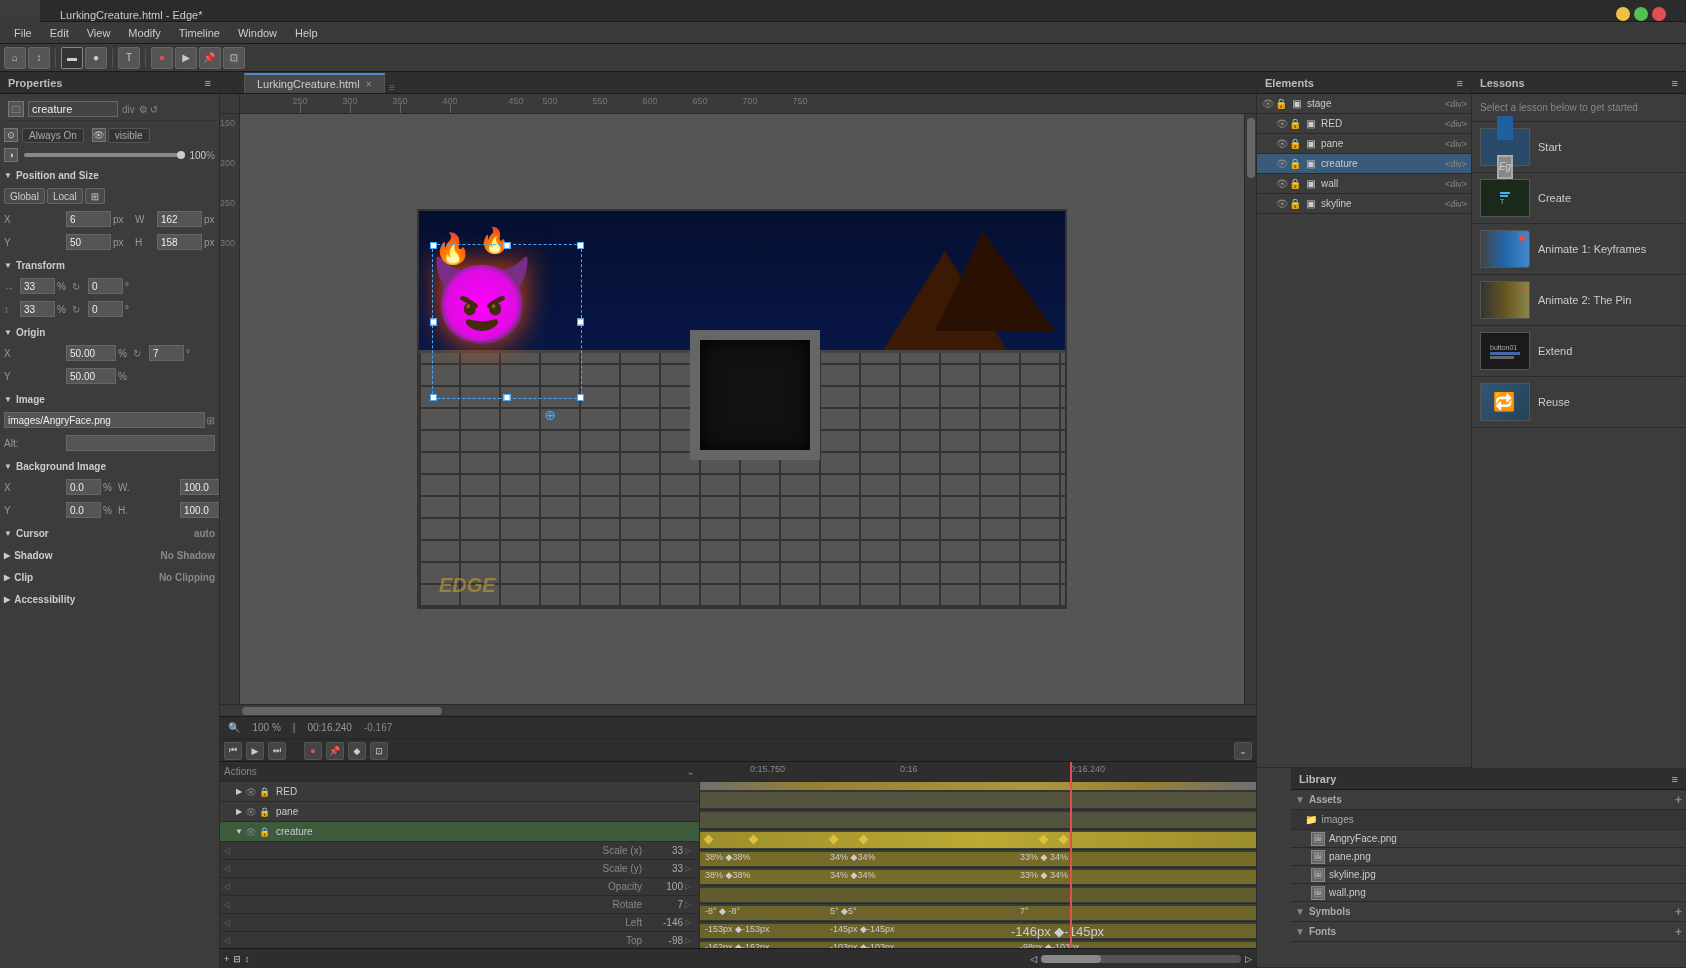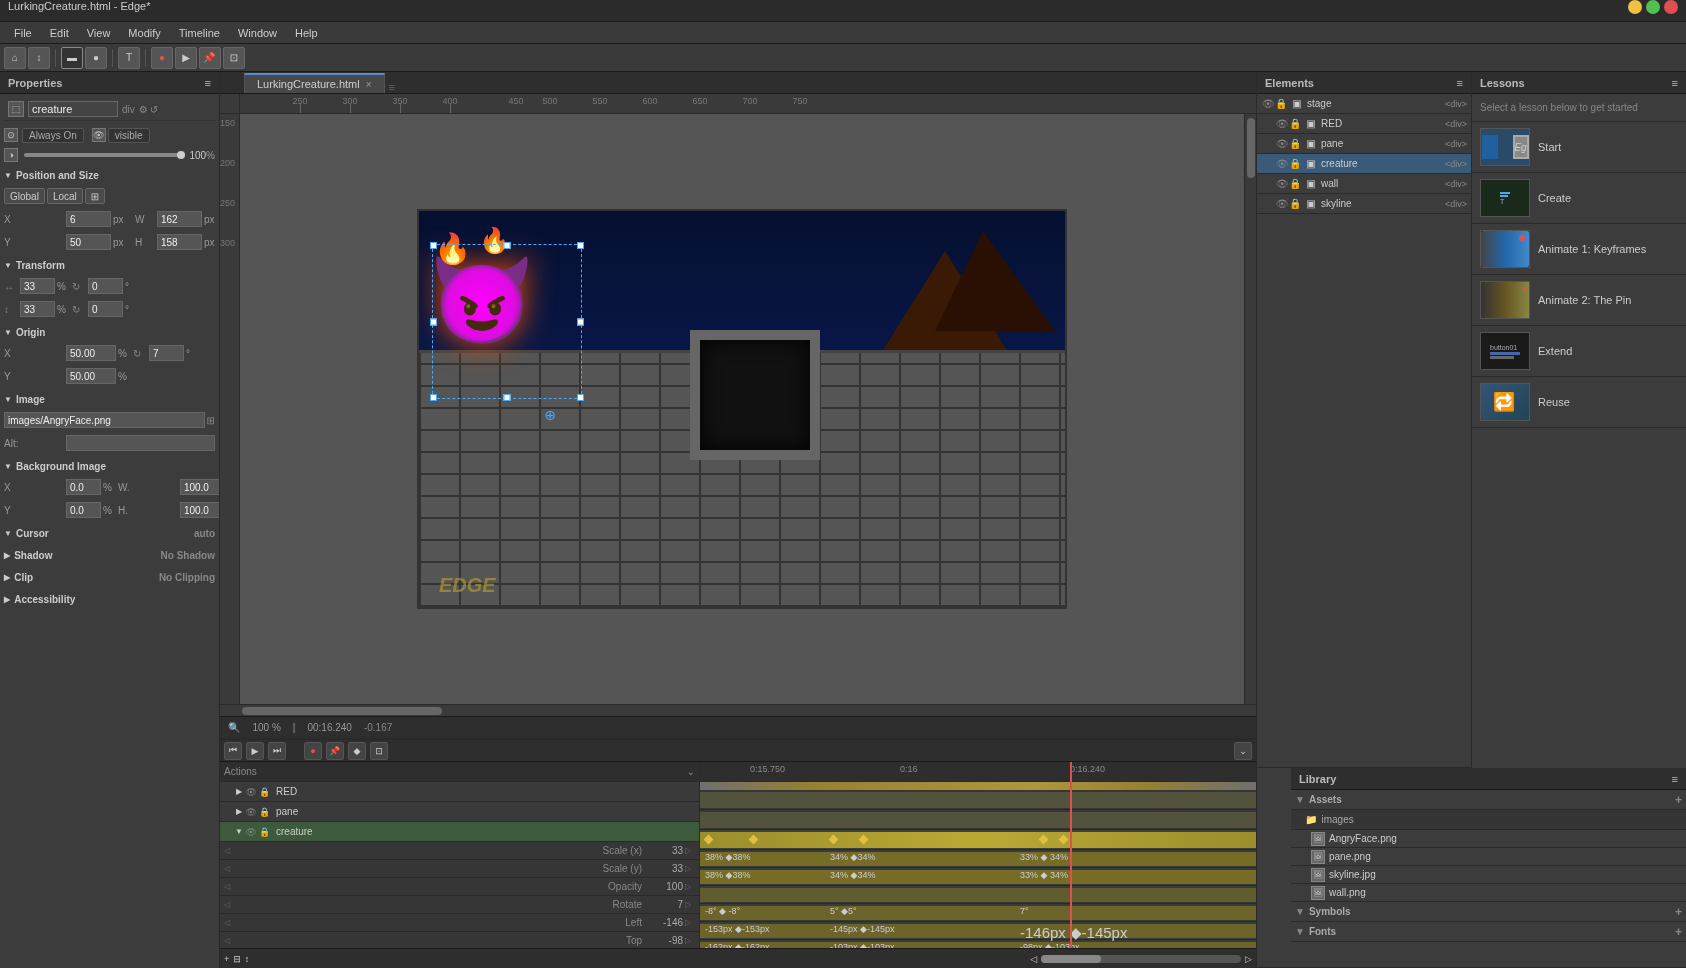--- a/index.html
+++ b/index.html
@@ -13,26 +13,27 @@
       overflow: hidden;
       display: flex;
       flex-direction: column;
     }
 
     
     .title-bar {
       height: 22px;
       background: #2b2b2b;
       display: flex;
-      align-items: flex-start;
-      padding: 0 8px;
+      align-items: flex-end;
+      padding: 0 20px;
       font-size: 11px;
       color: #ccc;
       border-bottom: 1px solid #1a1a1a;
       flex-shrink: 0;
+      margin-left: 40px;
     }
     .title-bar .title { flex: 1; }
     .title-bar .controls { display: flex; gap: 4px; }
     .title-bar .ctrl-btn {
       width: 14px; height: 14px;
       border-radius: 50%;
       border: none;
       cursor: pointer;
     }
     .ctrl-min { background: #f0c040; }
@@ -1080,21 +1081,21 @@
             <div style="position:absolute;left:0;right:0;height:14px;top:2px;background:rgba(160,140,30,0.5);"></div>
             <div style="position:absolute;font-size:9px;color:#ccc;left:5px;top:2px;">-8° ◆ -8°</div>
             <div style="position:absolute;font-size:9px;color:#ccc;left:130px;top:2px;">5° ◆5°</div>
             <div style="position:absolute;font-size:9px;color:#ccc;left:320px;top:2px;">7°</div>
           </div>
 
           <div class="tl-prop-track-row" style="background:rgba(80,120,80,0.1);">
             <div style="position:absolute;left:0;right:0;height:14px;top:2px;background:rgba(160,140,30,0.5);"></div>
             <div style="position:absolute;font-size:9px;color:#ccc;left:5px;top:2px;">-153px ◆-153px</div>
             <div style="position:absolute;font-size:9px;color:#ccc;left:130px;top:2px;">-145px ◆-145px</div>
-            <div style="position:absolute;font-size:15px;color:#ccc;left:320px;top:2px;">-146px ◆-145px</div>
+            <div style="position:absolute;font-size:13px;color:#ccc;left:311px;top:2px;">-146px ◆-145px</div>
           </div>
 
           <div class="tl-prop-track-row" style="background:rgba(80,120,80,0.1);">
             <div style="position:absolute;left:0;right:0;height:14px;top:2px;background:rgba(160,140,30,0.5);"></div>
             <div style="position:absolute;font-size:9px;color:#ccc;left:5px;top:2px;">-162px ◆-162px</div>
             <div style="position:absolute;font-size:9px;color:#ccc;left:130px;top:2px;">-103px ◆-103px</div>
             <div style="position:absolute;font-size:9px;color:#ccc;left:320px;top:2px;">-98px ◆-103px</div>
           </div>
 
           <div class="tl-playhead" style="left:370px;"></div>
@@ -1182,21 +1183,21 @@
 
       <div class="lessons-panel">
         <div class="panel-header">
           <span>Lessons</span>
           <span style="cursor:pointer;">≡</span>
         </div>
         <div style="padding:8px;font-size:10px;color:#888;border-bottom:1px solid #2a2a2a;">Select a lesson below to get started</div>
 
         <div class="lesson-item">
           <div class="lesson-thumb">
-            <div style="display:flex;gap:15px;">
+            <div style="display:flex;gap:15px;flex-direction:column;">
               <div style="width:16px;height:24px;background:#2060a0;"></div>
               <div style="width:16px;height:24px;background:#888;border:2px solid #aaa;display:flex;align-items:center;justify-content:center;font-size:10px;font-style:italic;">Eg</div>
             </div>
           </div>
           <span class="lesson-label">Start</span>
         </div>
         <div class="lesson-item">
           <div class="lesson-thumb" style="background:#1a2a1a;">
             <div style="font-size:9px;color:#888;display:flex;flex-direction:column;gap:1px;align-items:flex-start;padding:2px;">
               <div style="width:10px;height:2px;background:#4af;"></div>

